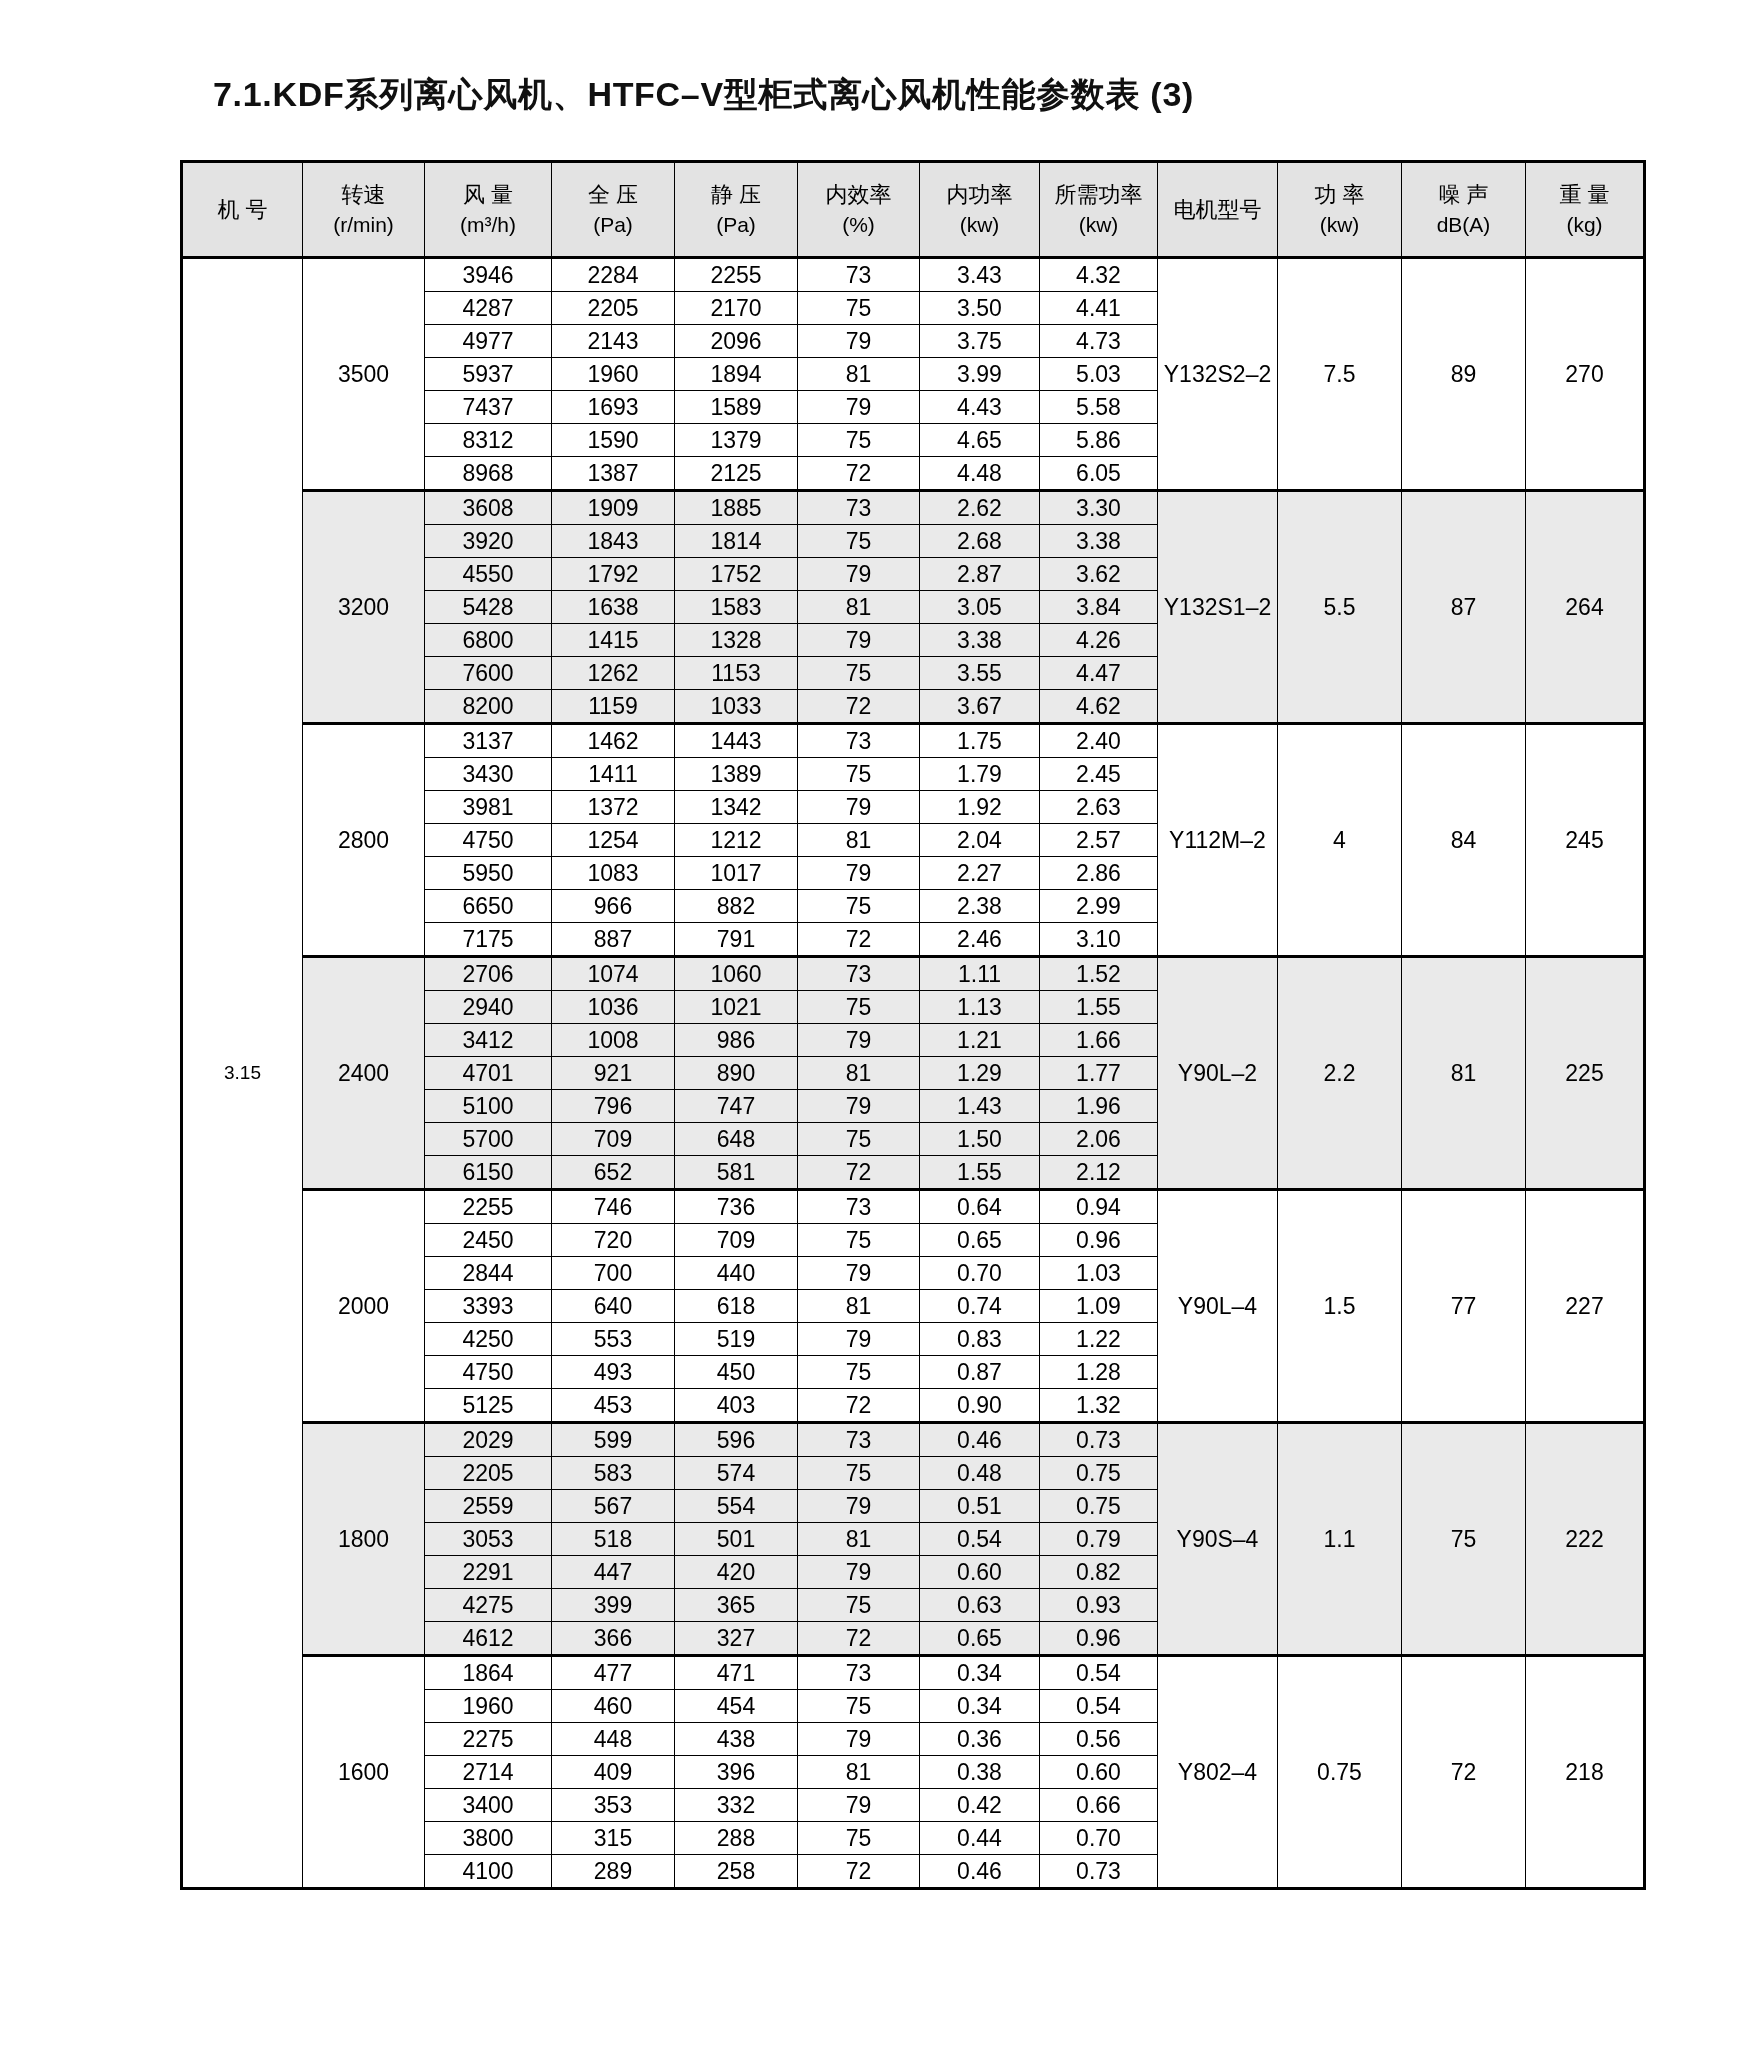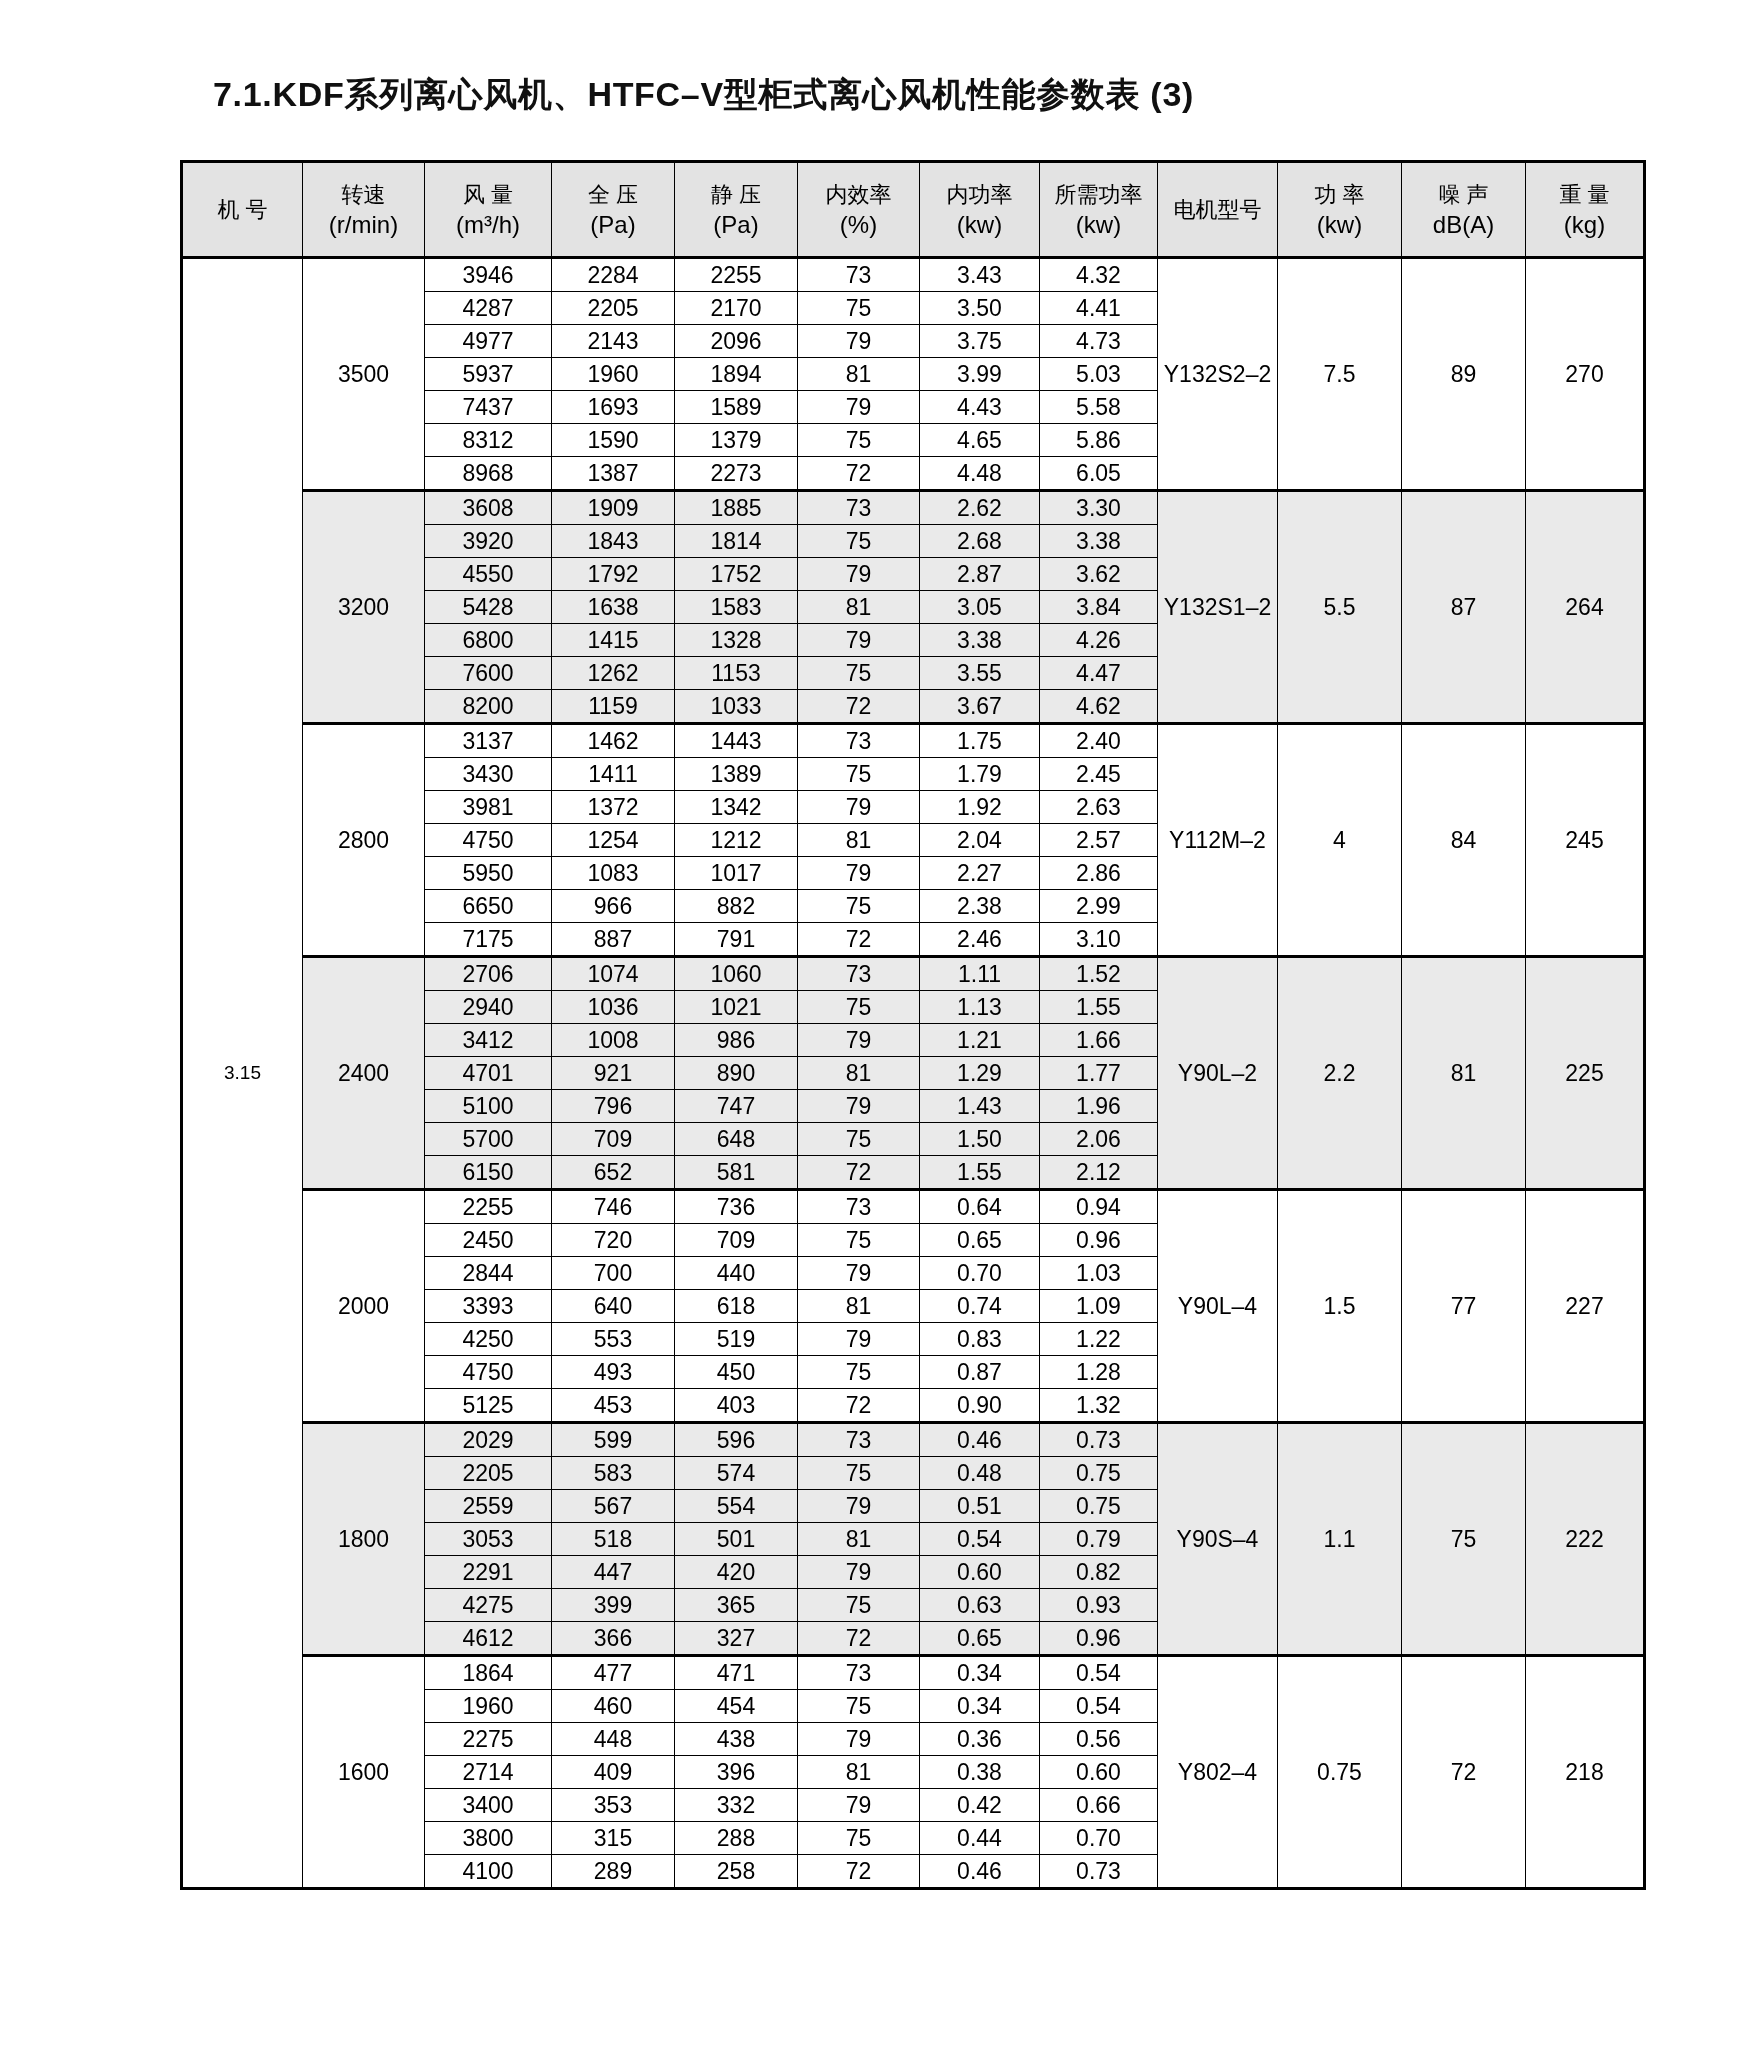--- a/index.html
+++ b/index.html
@@ -37,21 +37,21 @@
     overflow:hidden;
   }
   table.perf thead th{
     height:93px;
     background:#e3e3e3;
     font-weight:normal;
     font-size:22px;
     line-height:30px;
     border-bottom:3px solid #000;
   }
-  table.perf thead .unit{display:block;font-size:24px;line-height:30px;}
+  table.perf thead .unit{display:block;font-size:21px;line-height:30px;}
   table.perf tbody td{
     height:32px;
     font-size:23px;
     background:#ffffff;
   }
   table.perf tbody tr.sh td{background:#eaeaea;}
   table.perf tbody tr.gs td{border-top:3px solid #000;}
   table.perf td.machine-cell{background:#ffffff !important;font-size:19px;}
 </style>
 </head>
@@ -142,21 +142,21 @@
             <td>8312</td>
             <td>1590</td>
             <td>1379</td>
             <td>75</td>
             <td>4.65</td>
             <td>5.86</td>
           </tr>
           <tr>
             <td>8968</td>
             <td>1387</td>
-            <td>2273</td>
+            <td>2125</td>
             <td>72</td>
             <td>4.48</td>
             <td>6.05</td>
           </tr>
           <tr class="gs sh">
             <td rowspan="7">3200</td>
             <td>3608</td>
             <td>1909</td>
             <td>1885</td>
             <td>73</td>

